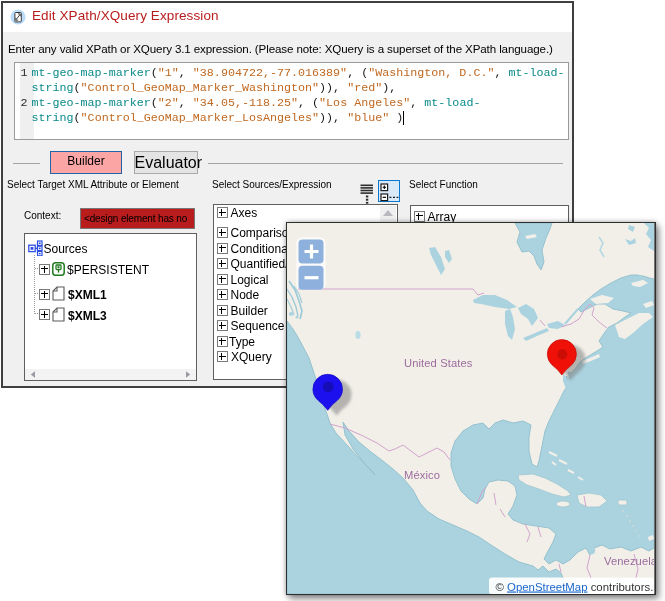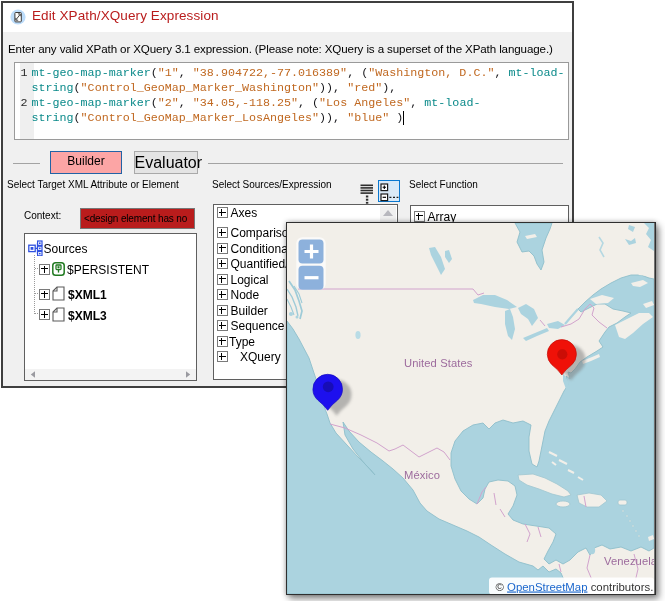--- a/index.html
+++ b/index.html
@@ -159,21 +159,21 @@
         <div class="titem" style="left:16.5px;top:68.3px;">Logical</div>
       <div class="pbox" style="left:2.5px;top:84.8px;"></div>
         <div class="titem" style="left:16.5px;top:83.8px;">Node</div>
       <div class="pbox" style="left:2.5px;top:100.3px;"></div>
         <div class="titem" style="left:16.5px;top:99.3px;">Builder</div>
       <div class="pbox" style="left:2.5px;top:115.8px;"></div>
         <div class="titem" style="left:16.5px;top:114.8px;">Sequence</div>
       <div class="pbox" style="left:2.5px;top:131.3px;"></div>
         <div class="titem" style="left:15px;top:130.3px;">Type</div>
       <div class="pbox" style="left:2.5px;top:146.8px;"></div>
-        <div class="titem" style="left:26px;top:145.8px;">XQuery</div>
+        <div class="titem" style="left:17px;top:145.8px;">XQuery</div>
 
       <div class="abs" style="right:1px;top:1px;width:16px;height:160px;background:#f0f0f0;"></div>
       <svg class="abs" style="right:3px;top:4px;" width="12" height="9" viewBox="0 0 12 9">
         <path d="M6 1 L11 7 L1 7 z" fill="#b8b8be"></path>
       </svg>
     </div>
 
     <div class="panel abs" style="left:407px;top:201.5px;width:158.5px;height:176px;">
       <div class="pbox" style="left:2.5px;top:5.3px;"></div>
         <div class="titem" style="left:16.5px;top:4.3px;">Array</div>

